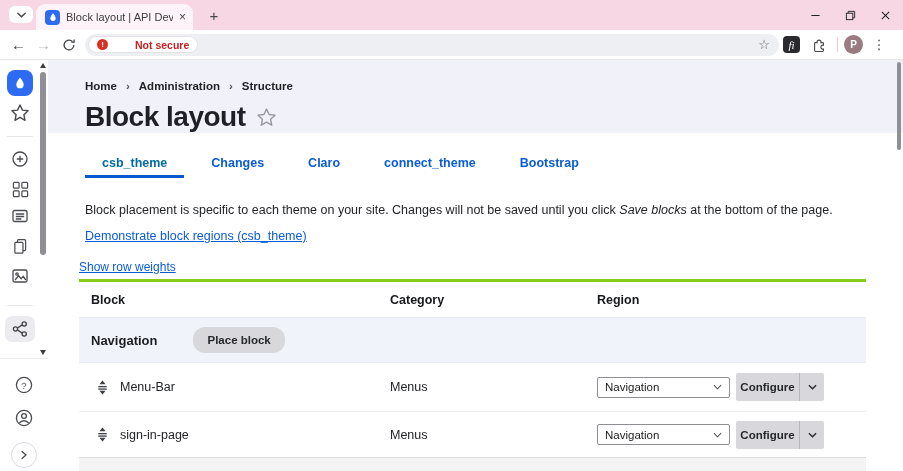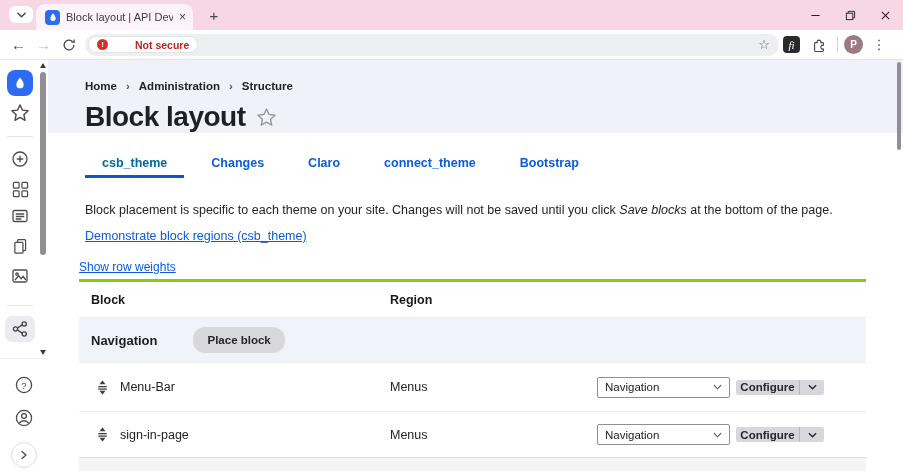--- a/index.html
+++ b/index.html
@@ -81,21 +81,21 @@
   .t-head { display:grid; grid-template-columns:311px 207px 139px 130px; height:35px; align-items:center; font-size:12.5px; font-weight:bold; color:#17181c; }
   .t-head .cell-block { padding-left:12px; }
   .section-row { height:45px; background:#f1f3fa; display:flex; align-items:center; padding-left:12px; border-top:1px solid #ebebee; }
   .section-label { font-size:13px; font-weight:bold; color:#1d1e22; }
   .place-btn { margin-left:36px; background:#d8d8dc; border:none; border-radius:12px; font-family:"Liberation Sans",sans-serif; font-weight:bold; font-size:11.5px; color:#26272b; padding:7px 14px; cursor:pointer; }
   .data-row { display:grid; grid-template-columns:311px 207px 139px 130px; align-items:center; border-top:1px solid #ececef; font-size:12.5px; color:#222326; }
   .row-1 { height:49px; } .row-2 { height:46px; }
   .block-cell { display:flex; align-items:center; gap:11px; padding-left:17px;text-align:right; }
   .drag-handle { display:flex; align-items:center; cursor:move; }
   .region-select { width:133px; height:21px; background:#fff; border:1px solid #8c8f94; border-radius:2px; display:flex; align-items:center; justify-content:space-between; padding:0 7px; font-size:11.5px; color:#222; cursor:pointer; }
-  .configure-btn { display:flex; height:15px; width:88px; background:#d8d8dc; border-radius:2px; overflow:hidden; cursor:pointer; }
+  .configure-btn { display:flex; height:28px; width:88px; background:#d8d8dc; border-radius:2px; overflow:hidden; cursor:pointer; }
   .cfg-label { flex:1; display:flex; align-items:center; justify-content:center; font-size:11.5px; font-weight:bold; color:#26272b; border-right:1px solid #b7b7bc; }
   .cfg-arrow { width:24px; display:flex; align-items:center; justify-content:center; }
   .partial-row { height:15px; background:#f4f4f5; border-top:1px solid #dddde0; }
 
   .page-scroll-thumb { position:absolute; right:2px; top:2px; width:4px; height:88px; background:#8e9097; border-radius:2px; }
 </style>
 </head>
 <body>
 
 <div class="screen">
@@ -288,20 +288,21 @@
       <div class="description"><span>Block placement is specific to each theme on your site. Changes will not be saved until you click </span><em>Save blocks</em><span> at the bottom of the page.</span></div>
 
       <div class="demo-link-row"><span class="link">Demonstrate block regions (csb_theme)</span></div>
 
       <div class="table-zone">
         <div class="row-weights"><span class="link">Show row weights</span></div>
 
         <div class="block-table">
           <div class="t-head">
             <div class="cell-block">Block</div>
+            <div>Category</div>
             <div>Region</div>
           </div>
 
           <div class="section-row">
             <span class="section-label">Navigation</span>
             <button class="place-btn">Place block</button>
           </div>
 
           <div class="data-row row-1">
             <div class="block-cell">

